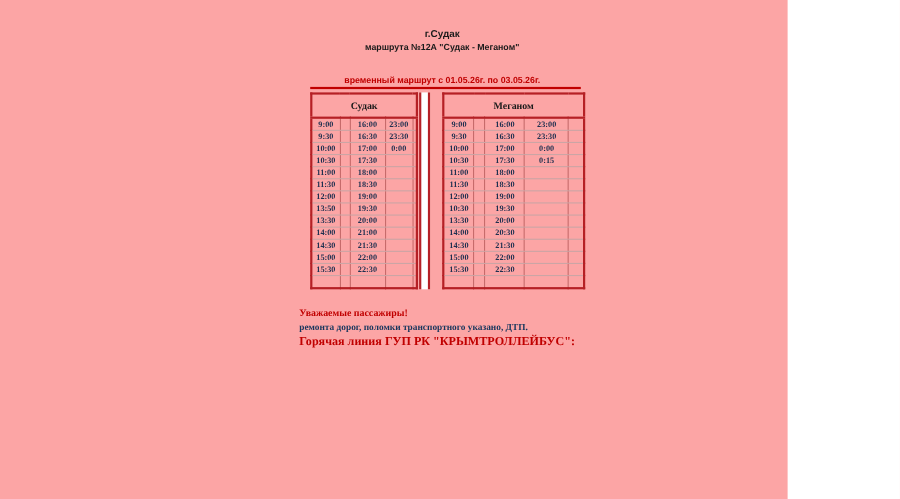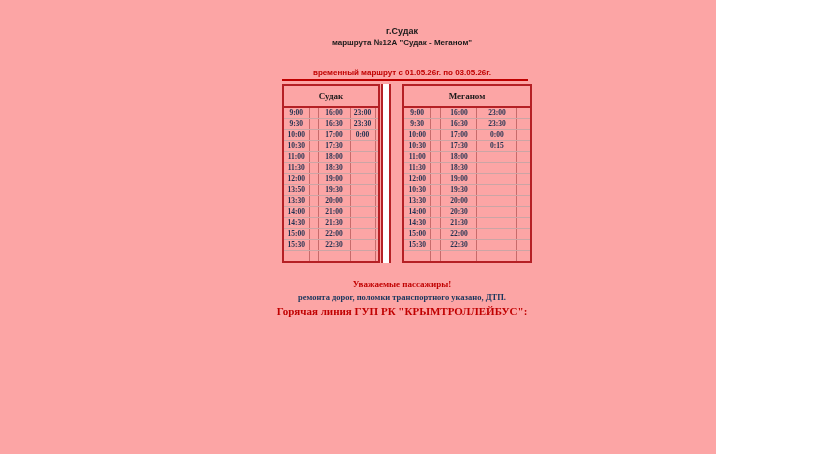--- a/index.html
+++ b/index.html
@@ -25,21 +25,21 @@
   table.sched td{height:10px;padding:0;margin:0;
                  font-size:7.5px;font-weight:bold;color:#1f3050;
                  text-align:center;line-height:10px;
                  border-top:1px solid #cba5a5;border-bottom:1px solid #cba5a5;
                  border-left:1px solid #c76b6b;border-right:1px solid #c76b6b;
                  overflow:hidden;white-space:nowrap;}
   .strip{width:6px;border-left:2px solid #b52025;border-right:2px solid #b52025;
          margin-left:1px;margin-right:11px;background:#fff;}
 
   
-  .notice{margin-top:15px;text-align:center;font-family:"Liberation Serif",serif;font-weight:bold;}
+  .notice{margin-top:15px;text-align:left;font-family:"Liberation Serif",serif;font-weight:bold;}
   .notice .n1{font-size:9px;line-height:13px;color:#c00000;}
   .notice .n2,.notice .n3{font-size:8.5px;line-height:12px;color:#17365d;}
   .notice .hot{font-size:11px;line-height:14px;color:#c00000;margin-top:1px;}
   .notice .phone{font-size:9.5px;line-height:14px;color:#17365d;}
 </style>
 </head>
 <body>
 
 <div class="canvas">
   <div class="doc">

